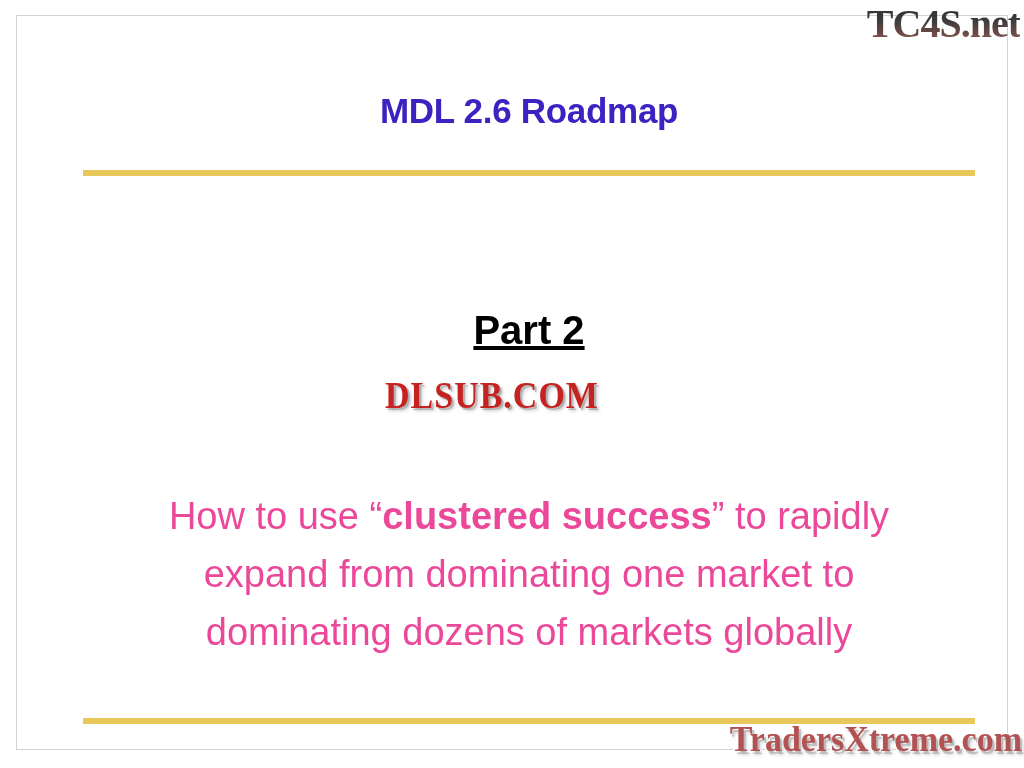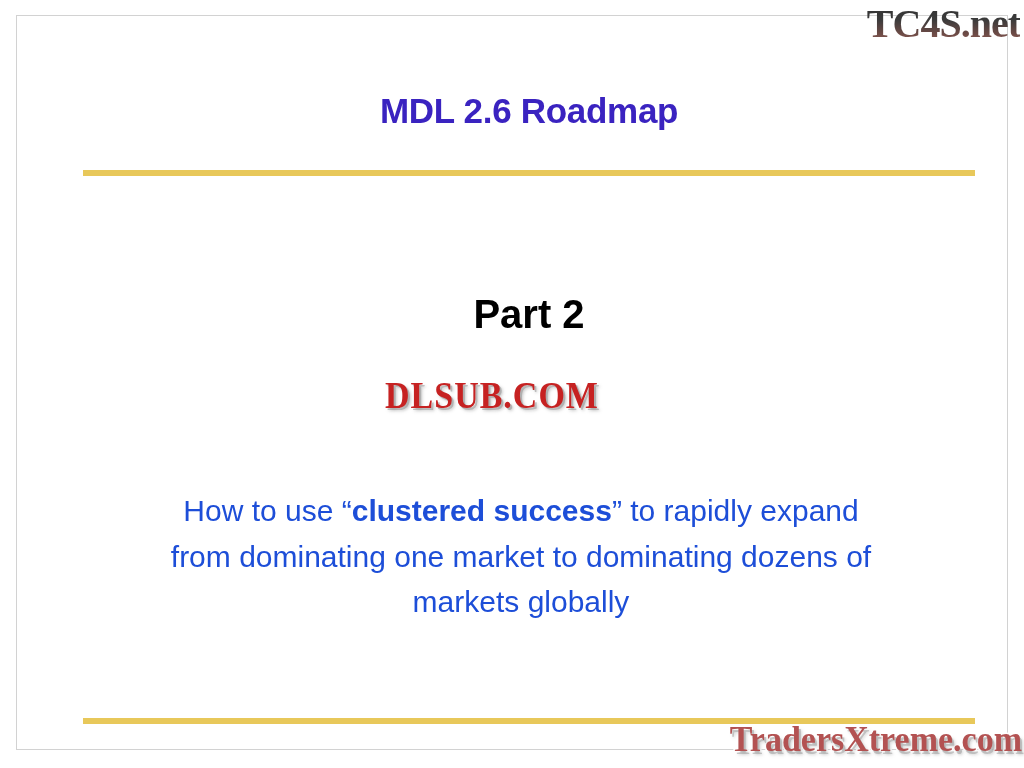--- a/index.html
+++ b/index.html
@@ -71,32 +71,33 @@
     color: #000000;
     line-height: 1.05;
     letter-spacing: -0.8px;
     white-space: nowrap;
   }
   .heading-sub {
     font-size: 40px;
     font-weight: bold;
     color: #000000;
     line-height: 1.2;
-    margin-top: 6px;
+    margin-top: 22px;
+    text-decoration: underline;
   }
 
   
   .body-text {
     position: absolute;
-    left: 142px;
+    left: 150px;
     top: 472px;
     width: 724px;
     text-align: center;
-    font-size: 30px;
-    color: #1d4ed8;
+    font-size: 38px;
+    color: #ec4899;
     line-height: 1.52;
   }
   .body-text b { font-weight: bold; }
 
   
   .wm {
     position: absolute;
     pointer-events: none;
     white-space: nowrap;
     font-weight: bold;

